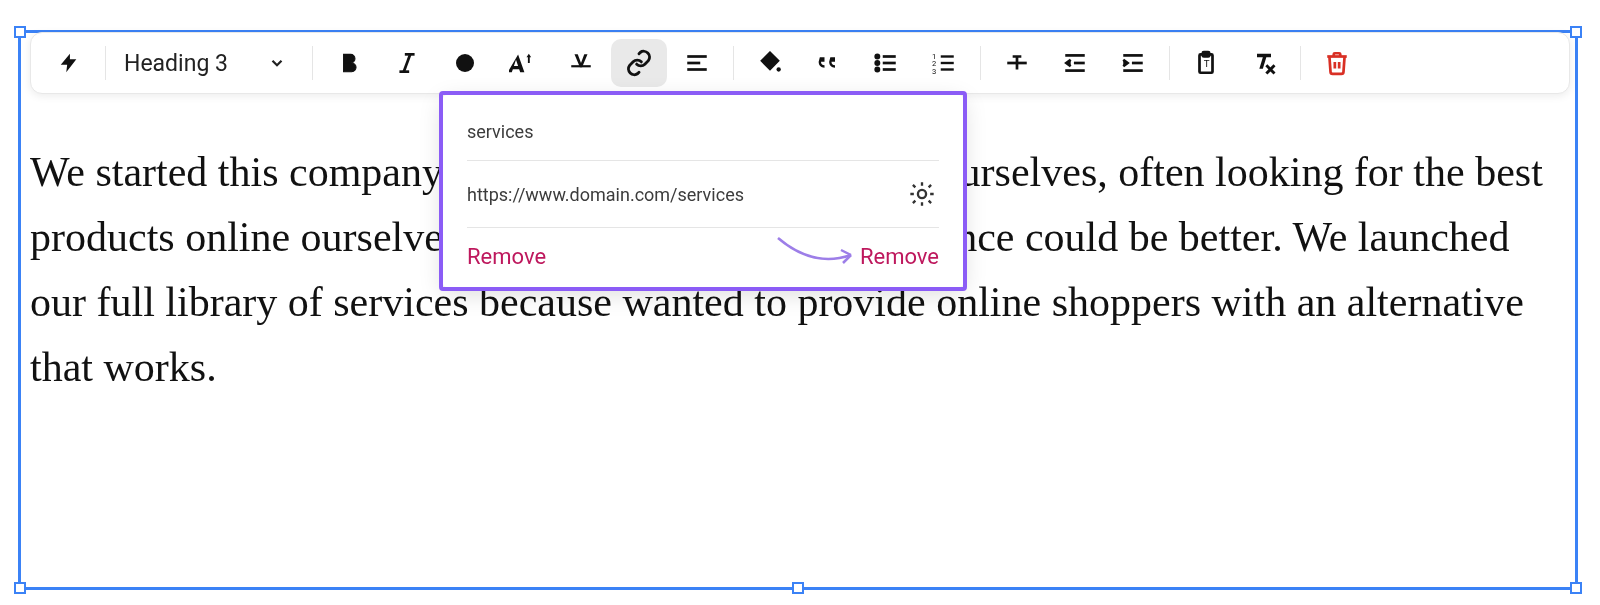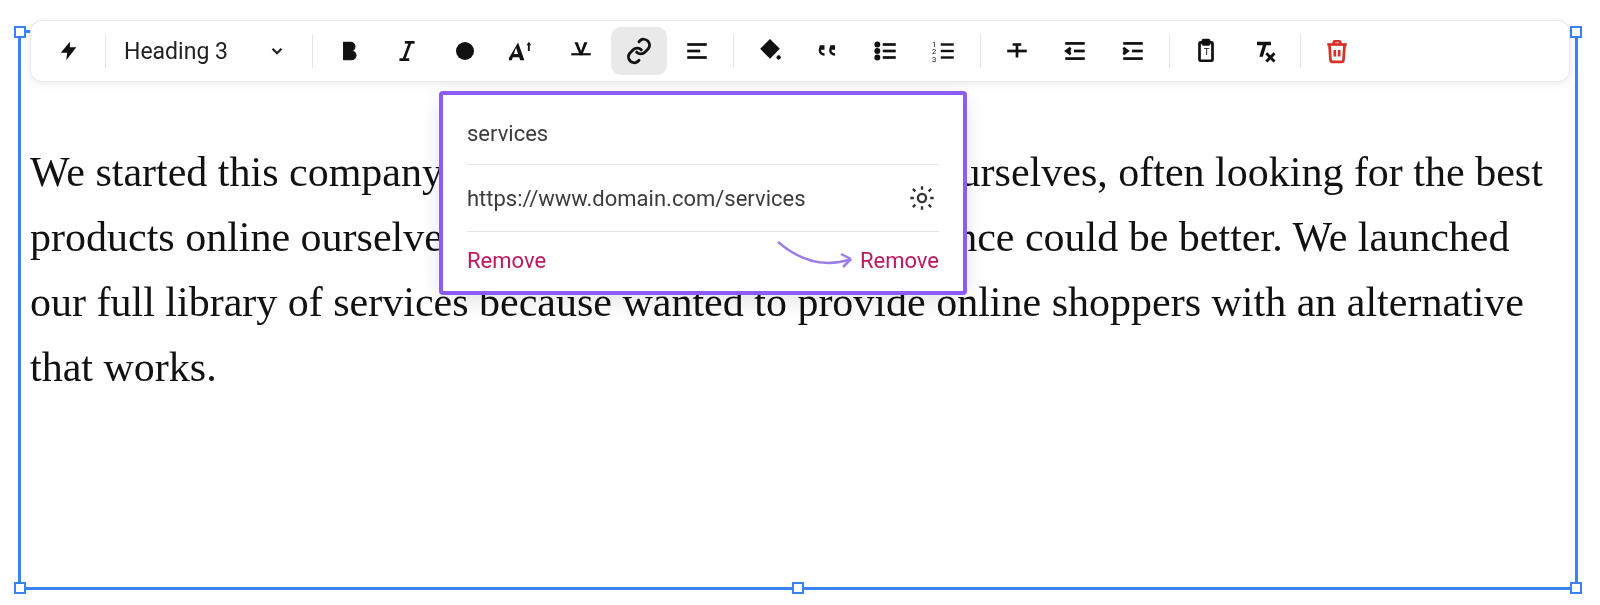--- a/index.html
+++ b/index.html
@@ -44,21 +44,21 @@
   }
   .handle.tl { left: -7px; top: -7px; }
   .handle.tr { right: -7px; top: -7px; }
   .handle.bl { left: -7px; bottom: -7px; }
   .handle.br { right: -7px; bottom: -7px; }
   .handle.bm { left: 50%; bottom: -7px; margin-left: -6px; }
   
   .toolbar {
     position: absolute;
     left: 30px;
-    top: 20px;
+    top: 32px;
     width: 1540px;
     height: 62px;
     background: #fff;
     border: 1px solid var(--toolbar-border);
     border-radius: 12px;
     box-shadow: 0 2px 8px rgba(0,0,0,0.08);
     display: flex;
     align-items: center;
     padding: 0 10px;
     gap: 2px;
@@ -132,21 +132,21 @@
   }
   .popover-row {
     display: flex;
     align-items: center;
     justify-content: space-between;
     font-size: 22px;
     color: #3c3c3c;
   }
   .popover-field {
     border: none;
-    font-size: 22px;
+    font-size: 18px;
     color: #3c3c3c;
     width: 100%;
     outline: none;
     padding: 2px 0;
     font-family: inherit;
   }
   .popover-sep {
     border: none;
     border-top: 1px solid #e5e5e5;
     margin: 16px 0;

